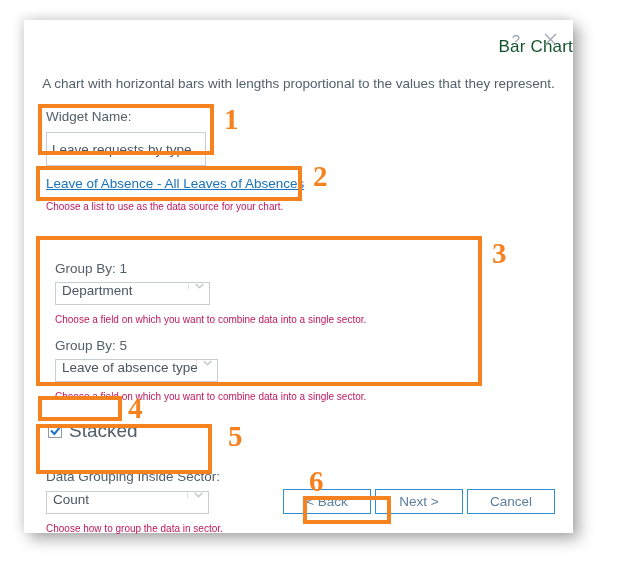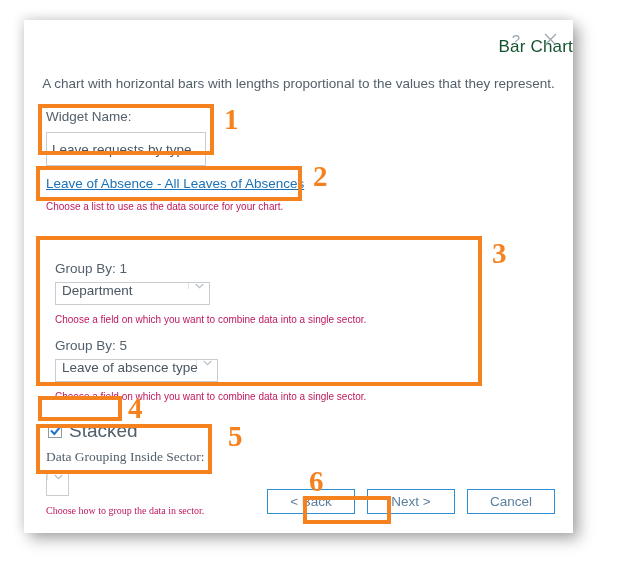--- a/index.html
+++ b/index.html
@@ -172,21 +172,21 @@
   }
 
   
   .buttonrow {
     position: absolute;
     left: 0;
     right: 0;
     bottom: 9px;
     display: flex;
     justify-content: flex-end;
-    gap: 12px;
+    gap: 4px;
     padding-right: 4px;
   }
   .btn {
     width: 88px;
     height: 25px;
     box-sizing: border-box;
     border: 1px solid #2d8fd5;
     background: #ffffff;
     color: #5b7f9e;
     font-family: "Liberation Sans", sans-serif;
@@ -278,23 +278,24 @@
         <label class="checkrow">
           <span class="checkbox">
             <svg width="15" height="15" viewBox="0 0 15 15">
               <path d="M2 7.5 L5.4 11 L12.2 2.6" stroke="#1b74c9" stroke-width="2" fill="none"></path>
             </svg>
           </span>
           <span class="ctext">Stacked</span>
         </label>
       </div>
 
-      <div style="position:absolute; left:3px; top:340px;font-family:Liberation Serif, serif;">
+      <div style="position:absolute; left:3px; top:360px;">
         <div class="field-label">Data Grouping Inside Sector:</div>
         <div class="combo cb-count" style="margin-top:5px;">
+          <span class="val">Count</span>
           <span class="arrow">
             <svg width="9" height="6" viewBox="0 0 9 6">
                 <path d="M0.7 1 L4.5 4.7 L8.3 1" stroke="#b9c0c6" stroke-width="1.2" fill="none"></path>
               </svg>
           </span>
         </div>
         <div class="hint" style="margin-top:6px;">Choose how to group the data in sector.</div>
       </div>
 
       <div class="buttonrow">

